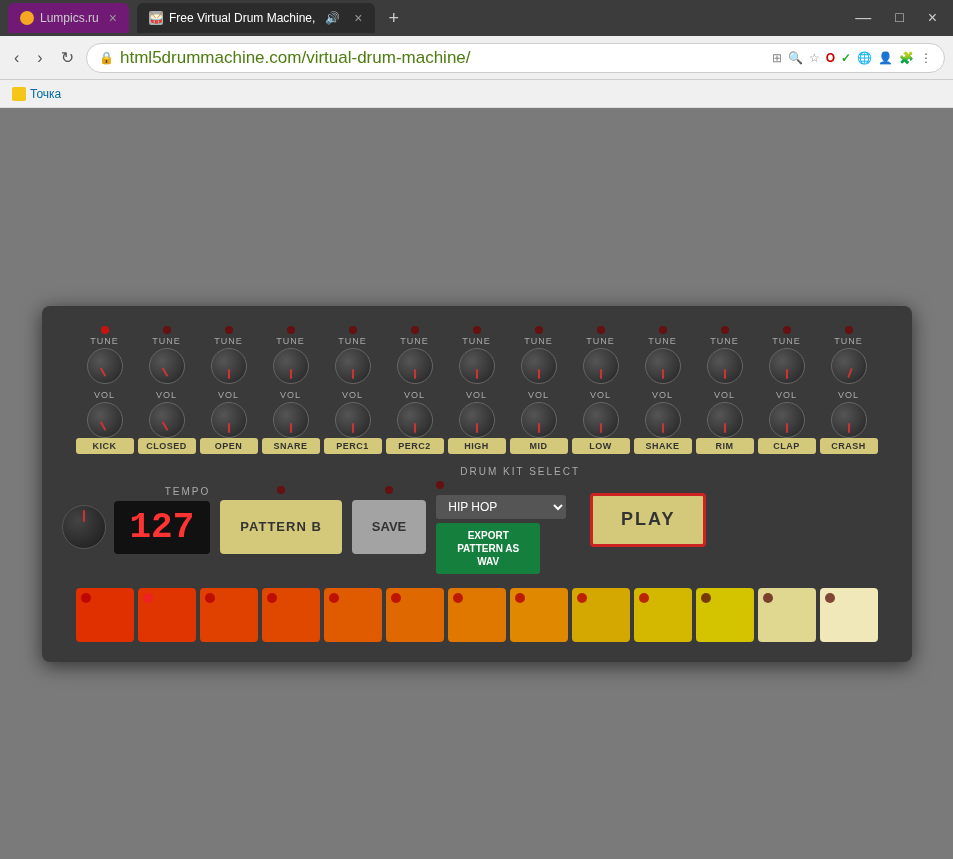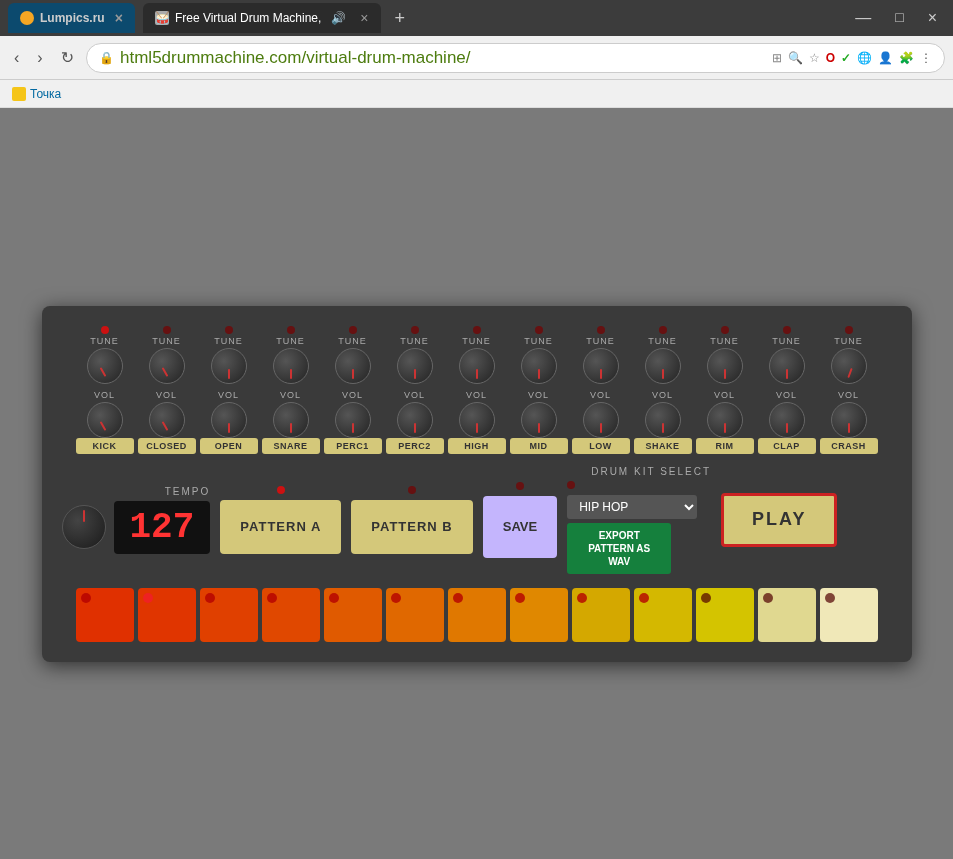--- a/index.html
+++ b/index.html
@@ -2,21 +2,21 @@
 <html><head>
   <meta charset="utf-8">
   <style>
     * { margin: 0; padding: 0; box-sizing: border-box; }
     body { background: #6b6b6b; font-family: Arial, sans-serif; width: 953px; height: 859px; overflow: hidden; }
 
     
     .browser { width: 953px; height: 859px; background: #2b2b2b; display: flex; flex-direction: column; }
     .title-bar { background: #3c3c3c; height: 36px; display: flex; align-items: center; padding: 0 8px; gap: 8px; }
     .tab { background: #4a4a4a; border-radius: 6px 6px 0 0; padding: 6px 12px; font-size: 12px; color: #ccc; display: flex; align-items: center; gap: 6px; height: 30px; }
-    .tab.inactive { background: #0c4a6e; font-weight: bold; }
+    .tab.inactive { background: #701a75; }
     .tab.active { background: #2b2b2b; color: #fff; }
     .tab-favicon { width: 14px; height: 14px; background: #888; border-radius: 50%; display: inline-block; }
     .tab-close { color: #999; font-size: 14px; cursor: pointer; margin-left: 4px; }
     .tab-add { color: #ccc; font-size: 18px; cursor: pointer; padding: 0 6px; }
     .win-controls { margin-left: auto; display: flex; gap: 8px; }
 
     .nav-bar { background: #f0f0f0; height: 44px; display: flex; align-items: center; padding: 0 8px; gap: 6px; border-bottom: 1px solid #ccc; }
     .nav-btn { background: none; border: none; cursor: pointer; color: #555; font-size: 16px; padding: 4px 6px; }
     .nav-btn:disabled { color: #bbb; }
     .address-bar { flex: 1; background: #fff; border: 1px solid #ccc; border-radius: 20px; padding: 4px 12px; font-size: 13px; color: #333; display: flex; align-items: center; gap: 6px; }
@@ -42,21 +42,21 @@
     .inst-label { width: 58px; text-align: center; background: #d4c87a; color: #333; font-size: 9px; font-weight: bold; padding: 3px 4px; border-radius: 3px; cursor: pointer; letter-spacing: 0.5px; }
 
     .controls-row { display: flex; align-items: center; gap: 10px; margin-bottom: 14px; }
     .tempo-section { display: flex; flex-direction: column; align-items: flex-end; gap: 4px; }
     .tempo-label { font-size: 10px; color: #aaa; letter-spacing: 2px; }
     .tempo-row { display: flex; align-items: center; gap: 8px; }
     .tempo-knob { width: 44px; height: 44px; background: radial-gradient(circle at 35% 35%, #444, #1a1a1a); border-radius: 50%; border: 1px solid #555; position: relative; cursor: pointer; }
     .tempo-tick { width: 2px; height: 12px; background: #cc3333; position: absolute; top: 4px; left: 50%; transform: translateX(-50%); border-radius: 1px; }
     .tempo-display { background: #111; color: #ff3333; font-size: 36px; font-weight: bold; font-family: 'Courier New', monospace; padding: 6px 16px; border-radius: 4px; min-width: 90px; text-align: center; }
     .pattern-btn { background: #d4c87a; color: #333; font-size: 13px; font-weight: bold; padding: 0 20px; height: 54px; border: none; border-radius: 4px; cursor: pointer; letter-spacing: 1px; }
-    .save-btn { background: #c4b5fd; color: #333; font-size: 13px; font-weight: bold; padding: 0 20px; height: 62px; border: none; border-radius: 4px; cursor: pointer; }
+    .save-btn { background: #a3a3a3; color: #333; font-size: 13px; font-weight: bold; padding: 0 20px; height: 54px; border: none; border-radius: 4px; cursor: pointer; }
     .kit-section { display: flex; flex-direction: column; gap: 4px; }
     .kit-label { font-size: 10px; color: #aaa; letter-spacing: 2px; text-align: center; margin-left: 24px; }
     .kit-select { background: #555; color: #fff; border: none; padding: 4px 8px; font-size: 12px; border-radius: 3px; cursor: pointer; width: 130px; }
     .export-btn { background: #15803d; color: #fff; font-size: 10px; font-weight: bold; padding: 6px 10px; border: none; border-radius: 3px; cursor: pointer; text-align: center; line-height: 1.3; width: 104px; }
     .play-btn { background: #d4c87a; color: #333; font-size: 18px; font-weight: bold; padding: 0 28px; height: 54px; border: none; border-radius: 4px; cursor: pointer; letter-spacing: 2px; border: 3px solid #cc2222; min-width: 100px; }
 
     
     .sequencer { display: flex; gap: 4px; justify-content: center; }
     .pad { width: 58px; height: 54px; border-radius: 4px; cursor: pointer; position: relative; display: flex; align-items: flex-start; justify-content: flex-start; padding: 5px; }
     .pad-dot { width: 10px; height: 10px; border-radius: 50%; background: rgba(180,0,0,0.8); }
@@ -362,24 +362,20 @@
           <span class="tempo-label">TEMPO</span>
           <div class="tempo-row">
             <div class="tempo-knob">
               <div class="tempo-tick"></div>
             </div>
             <div class="tempo-display">127</div>
           </div>
         </div>
 
         <div style="display:flex; flex-direction:column; gap:6px; align-items:center;">
-          <div class="red-dot" style="background:#cc1111;"></div>
-          <button class="pattern-btn">PATTERN A</button>
-        </div>
-        <div style="display:flex; flex-direction:column; gap:6px; align-items:center;">
           <div class="red-dot" style="background:#661111;"></div>
           <button class="pattern-btn">PATTERN B</button>
         </div>
         <div style="display:flex; flex-direction:column; gap:6px; align-items:center;">
           <div class="red-dot" style="background:#661111;"></div>
           <button class="save-btn">SAVE</button>
         </div>
 
         <div class="kit-section">
           <span class="kit-label">DRUM KIT SELECT</span>

